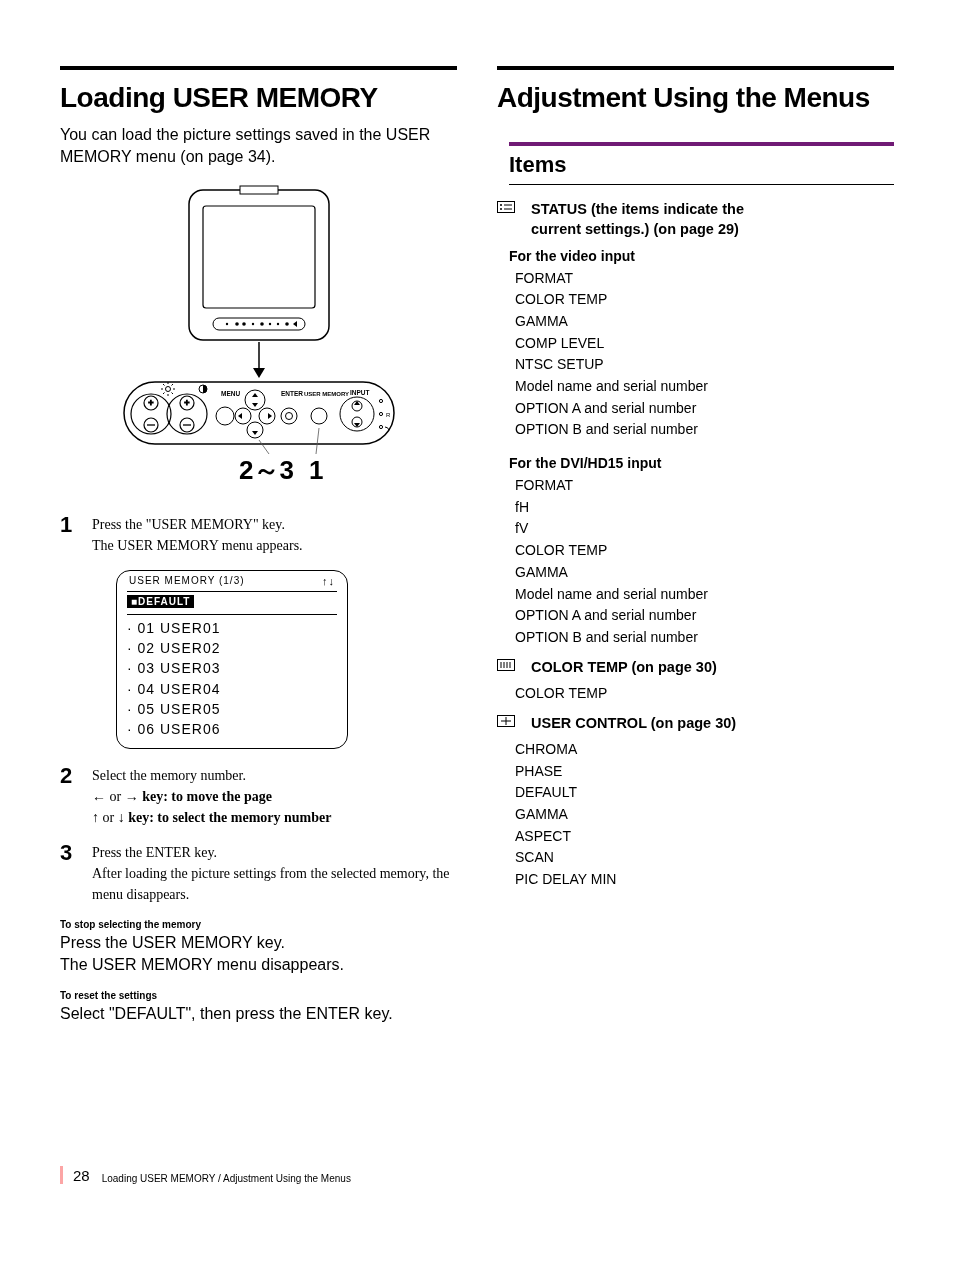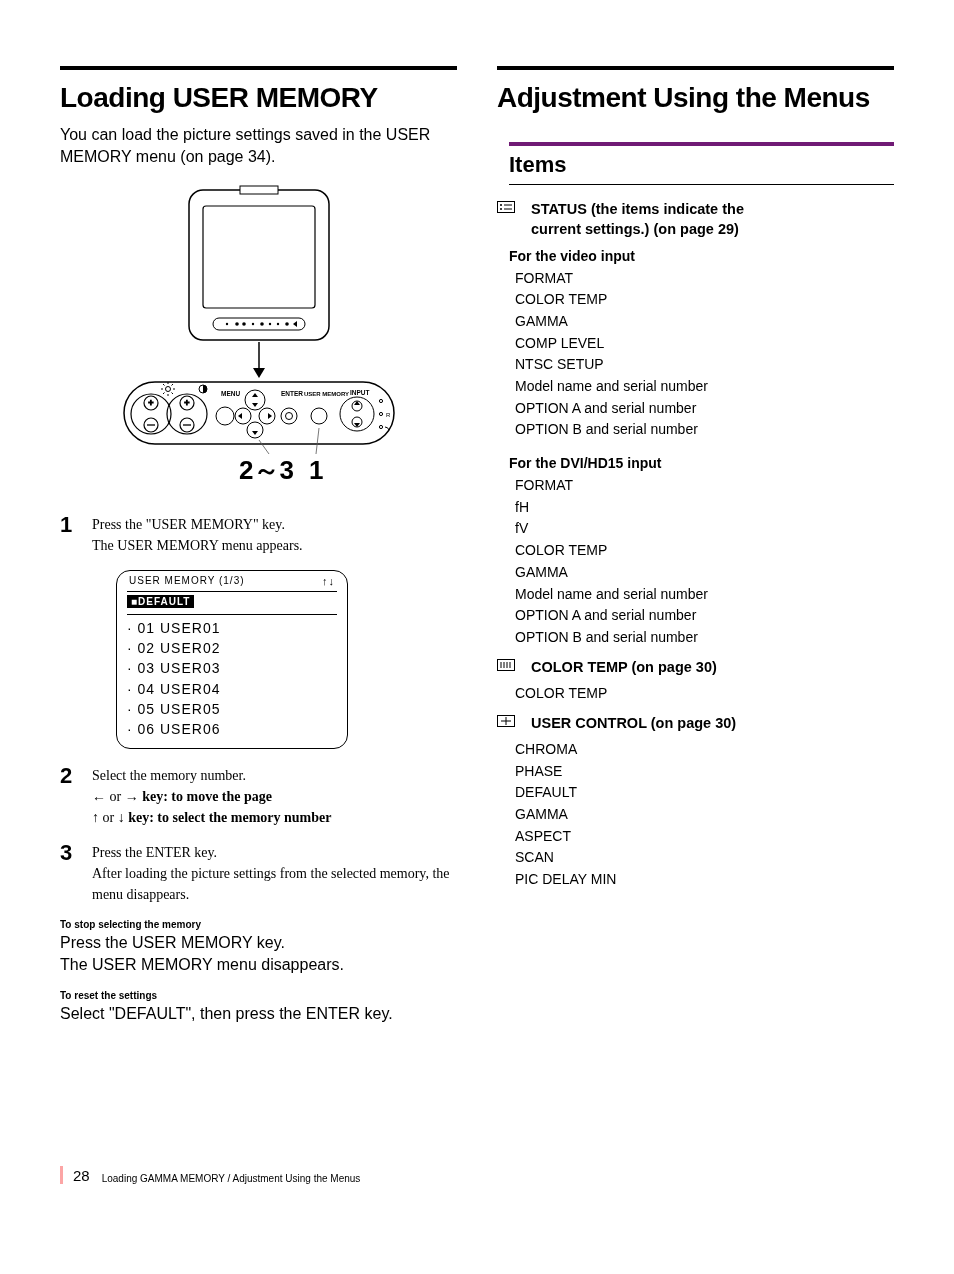--- a/index.html
+++ b/index.html
@@ -379,14 +379,14 @@
       <div>GAMMA</div>
       <div>ASPECT</div>
       <div>SCAN</div>
       <div>PIC DELAY MIN</div>
     </div>
   </div>
 </div>
 
 <div class="footer">
   <span class="pagenum">28</span>
-  <span>Loading GAMMA MEMORY / Adjustment Using the Menus</span>
+  <span>Loading USER MEMORY / Adjustment Using the Menus</span>
 </div>
 
 </body></html>

